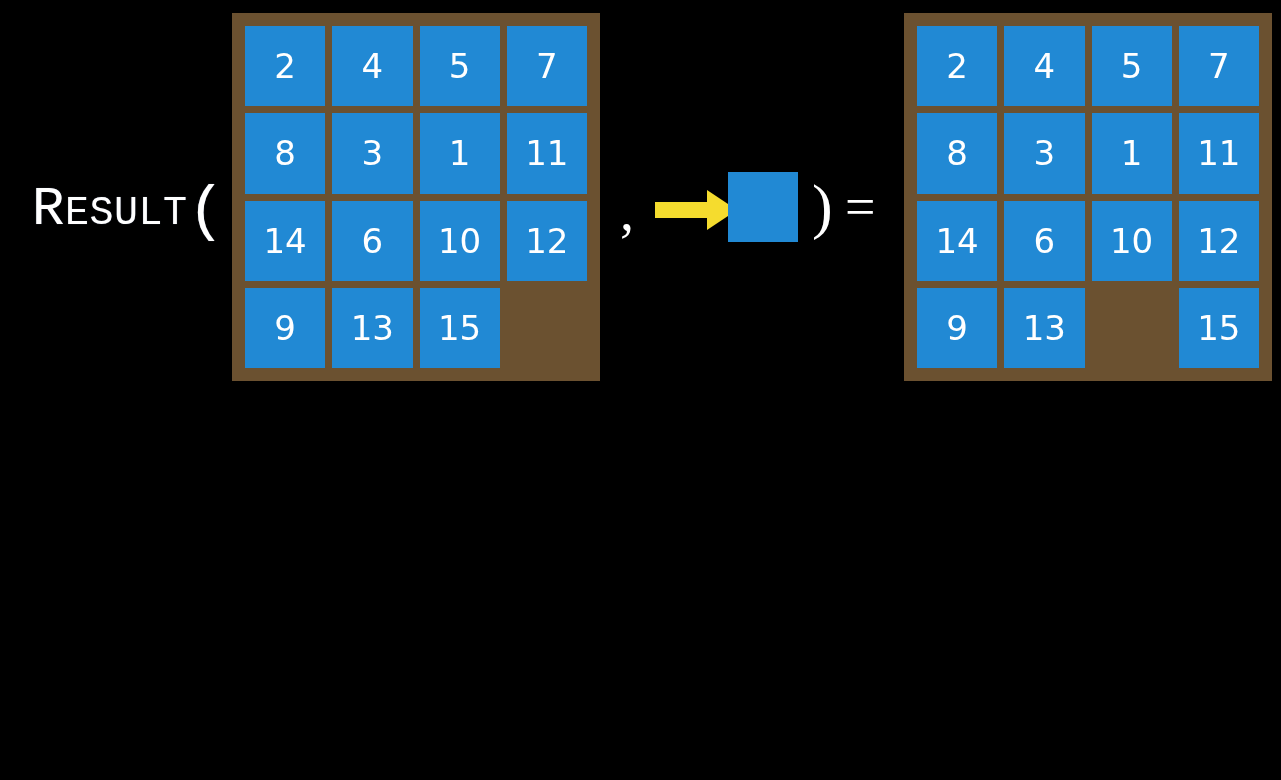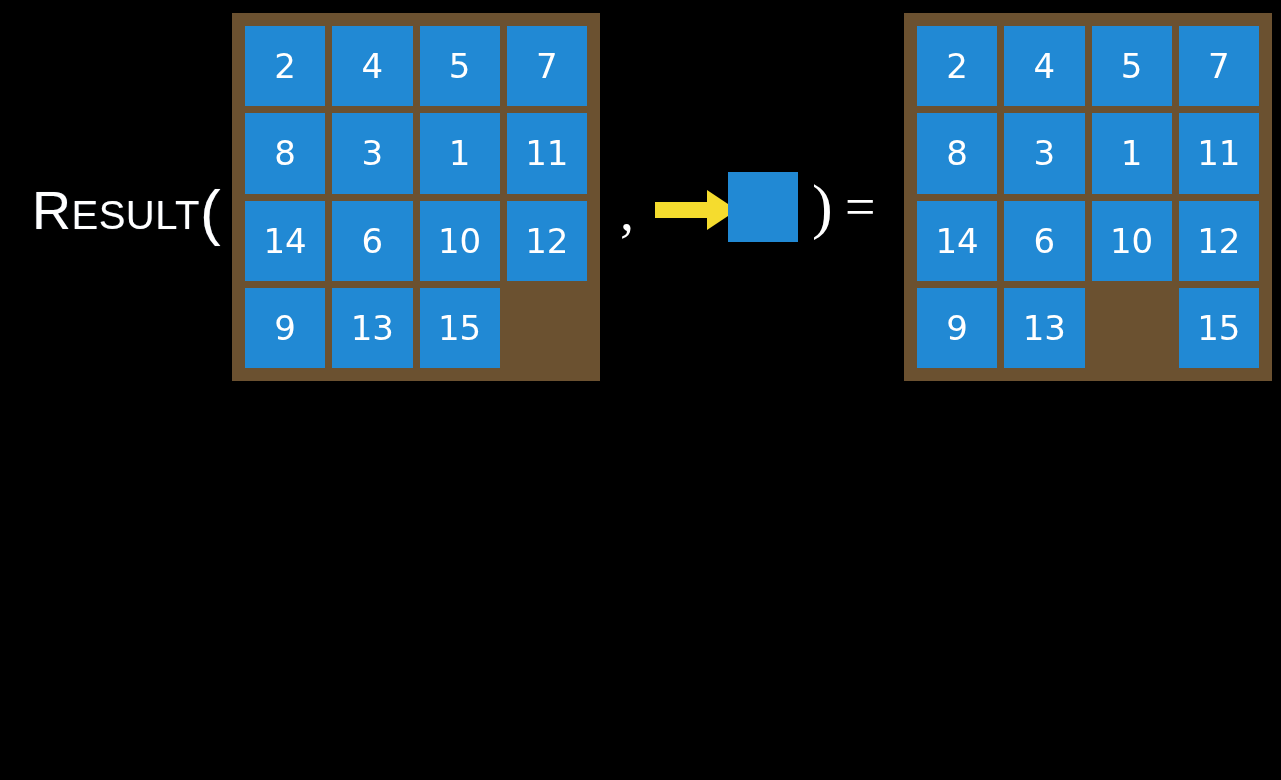--- a/index.html
+++ b/index.html
@@ -9,21 +9,21 @@
     background:#000;
   }
   .row{position:absolute;left:0;width:1281px;height:390px;}
   .row.top{top:0;}
   .row.bottom{top:390px;}
 
   
   .result-label{
     position:absolute;
     color:#ffffff;
-    font-family:Liberation Sans, sans-serif;
+    font-family:Liberation Mono, monospace;
     font-size:54px;
     line-height:1;
     letter-spacing:0.5px;
     white-space:nowrap;
     text-shadow:0 0 1px rgba(180,200,255,.45);
   }
   .result-label .cap{font-size:54px;}
   .result-label .sc{font-size:40px;}
   .result-label .paren{font-size:62px;position:relative;top:4px;}
 

